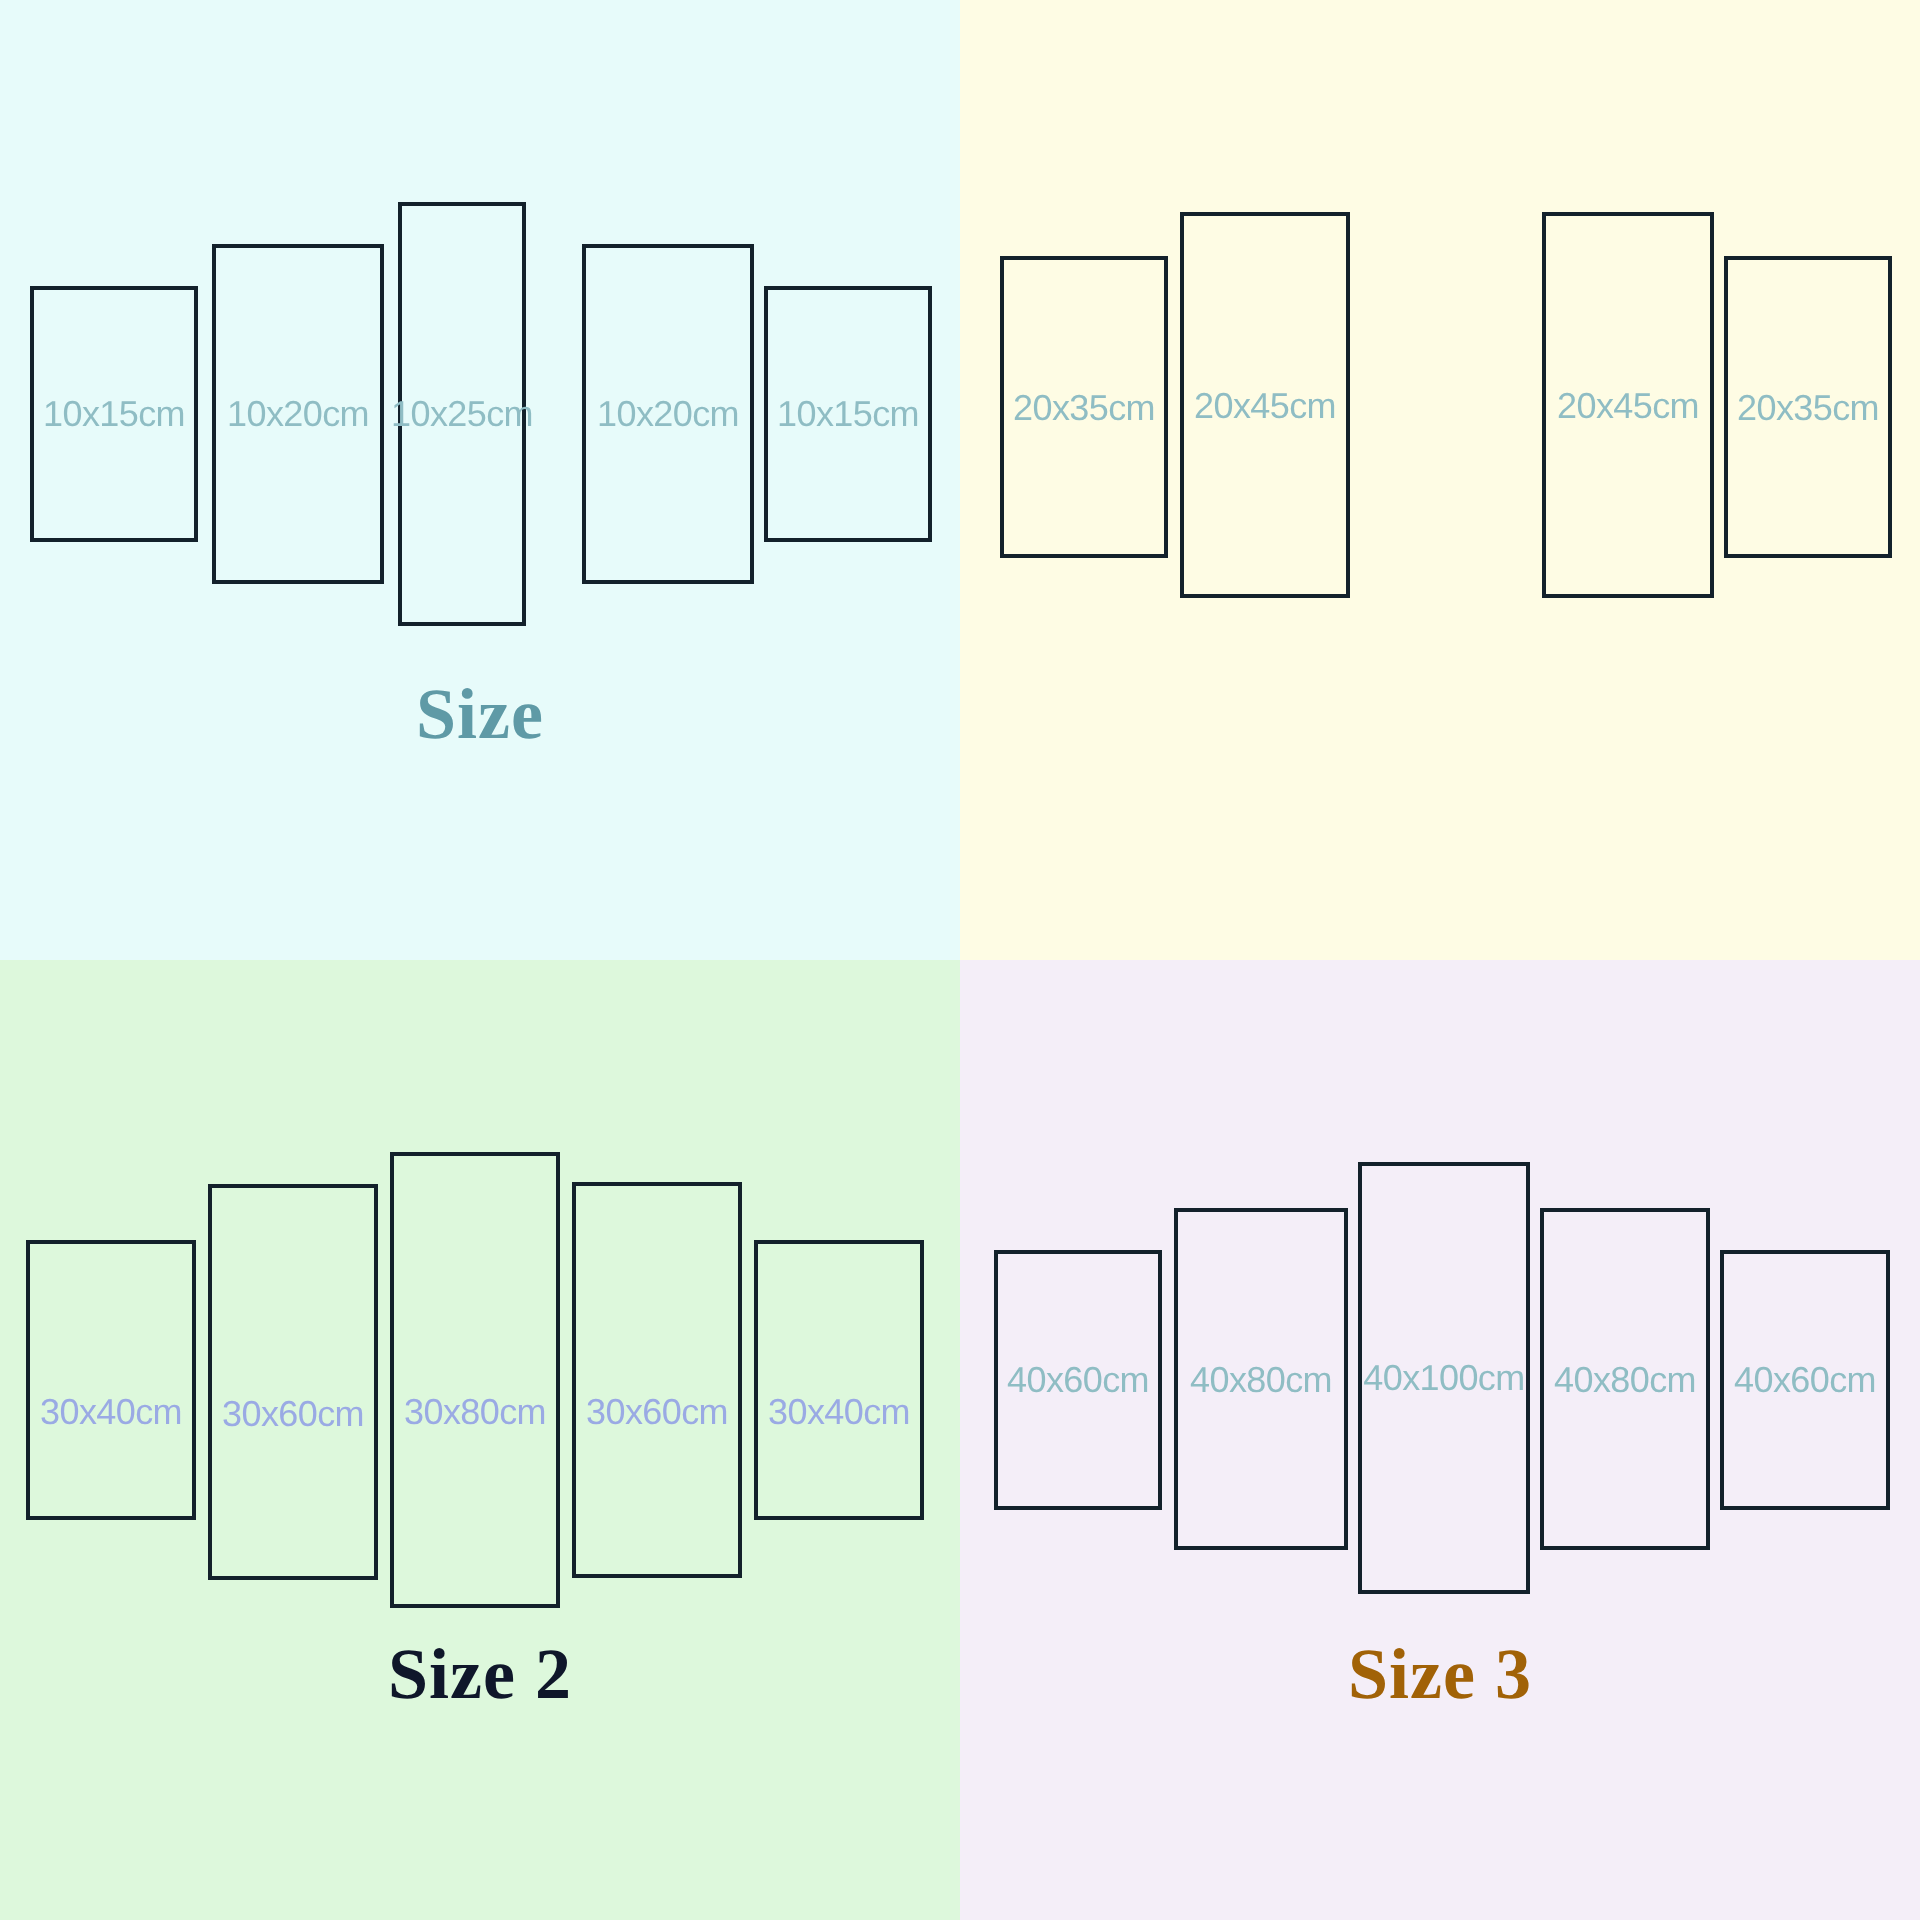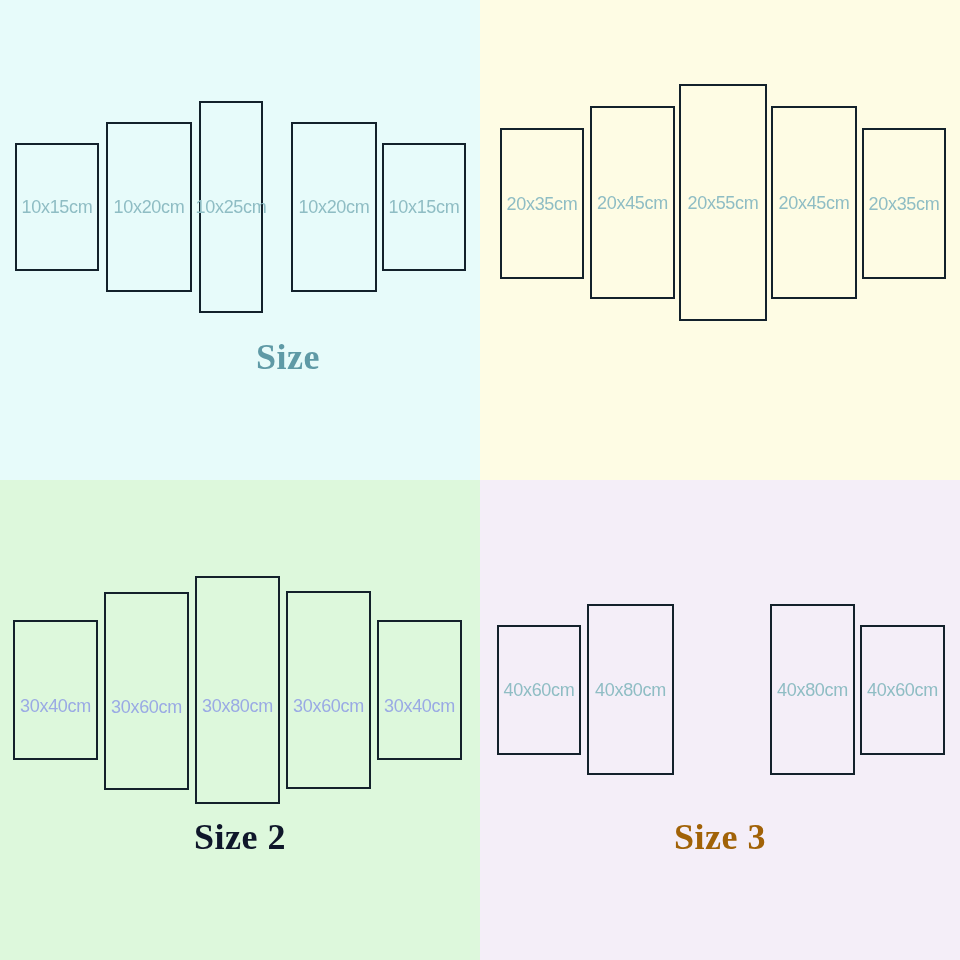--- a/index.html
+++ b/index.html
@@ -63,21 +63,21 @@
   .p0 { background: #e7fbfa; }
   .p1 { background: #fefce4; }
   .p2 { background: #ddf8dc; }
   .p3 { background: #f4eef8; }
 
   .p0 .canvas-label, .p1 .canvas-label, .p3 .canvas-label { color: #8fbdc4; }
   .p2 .canvas-label { color: #9aaae4; margin-top: 32px; }
 
   .p0 .panel-title, .p1 .panel-title, .p2 .panel-title, .p3 .panel-title { color: #5f9aa6; }
 
-  .p0 .panel-title { top: 336px; padding-left: 48px; }
+  .p0 .panel-title { top: 336px; }
   .p1 .panel-title { top: 336px; }
   .p2 .panel-title { top: 816px; }
   .p3 .panel-title { top: 816px; }
   
   .panel .panel-title { top: 336px; }
 </style>
 </head>
 <body>
 
 <div id="board">
@@ -102,23 +102,20 @@
       <div class="panel-title" style="color: rgb(95, 154, 166);">Size</div>
     </div>
     <div class="panel p1" style="background: rgb(254, 252, 228);">
       <div class="canvas-stage">
         <div class="canvas-frame" style="left: 20px; top: 128px; width: 84px; height: 151px; border-color: rgb(19, 33, 43);">
           <span class="canvas-label" style="color: rgb(143, 189, 196);">20x35cm</span>
         </div>
         <div class="canvas-frame" style="left: 110px; top: 106px; width: 85px; height: 193px; border-color: rgb(19, 33, 43);">
           <span class="canvas-label" style="color: rgb(143, 189, 196);">20x45cm</span>
         </div>
-        <div class="canvas-frame" style="left: 199px; top: 84px; width: 88px; height: 237px; border-color: rgb(19, 33, 43);">
-          <span class="canvas-label" style="color: rgb(143, 189, 196);">20x55cm</span>
-        </div>
         <div class="canvas-frame" style="left: 291px; top: 106px; width: 86px; height: 193px; border-color: rgb(19, 33, 43);">
           <span class="canvas-label" style="color: rgb(143, 189, 196);">20x45cm</span>
         </div>
         <div class="canvas-frame" style="left: 382px; top: 128px; width: 84px; height: 151px; border-color: rgb(19, 33, 43);">
           <span class="canvas-label" style="color: rgb(143, 189, 196);">20x35cm</span>
         </div>
       </div>
     </div>
     <div class="panel p2" style="background: rgb(221, 248, 220);">
       <div class="canvas-stage">
@@ -141,20 +138,23 @@
       <div class="panel-title" style="color: #0f172a;">Size 2</div>
     </div>
     <div class="panel p3" style="background: rgb(244, 238, 248);">
       <div class="canvas-stage">
         <div class="canvas-frame" style="left: 17px; top: 145px; width: 84px; height: 130px; border-color: rgb(19, 33, 43);">
           <span class="canvas-label" style="color: rgb(143, 189, 196);">40x60cm</span>
         </div>
         <div class="canvas-frame" style="left: 107px; top: 124px; width: 87px; height: 171px; border-color: rgb(19, 33, 43);">
           <span class="canvas-label" style="color: rgb(143, 189, 196);">40x80cm</span>
         </div>
+        <div class="canvas-frame" style="left: 199px; top: 101px; width: 86px; height: 216px; border-color: rgb(19, 33, 43);">
+          <span class="canvas-label" style="color: rgb(143, 189, 196);">40x100cm</span>
+        </div>
         <div class="canvas-frame" style="left: 290px; top: 124px; width: 85px; height: 171px; border-color: rgb(19, 33, 43);">
           <span class="canvas-label" style="color: rgb(143, 189, 196);">40x80cm</span>
         </div>
         <div class="canvas-frame" style="left: 380px; top: 145px; width: 85px; height: 130px; border-color: rgb(19, 33, 43);">
           <span class="canvas-label" style="color: rgb(143, 189, 196);">40x60cm</span>
         </div>
       </div>
       <div class="panel-title" style="color: #a16207;">Size 3</div>
     </div>
   </div>

